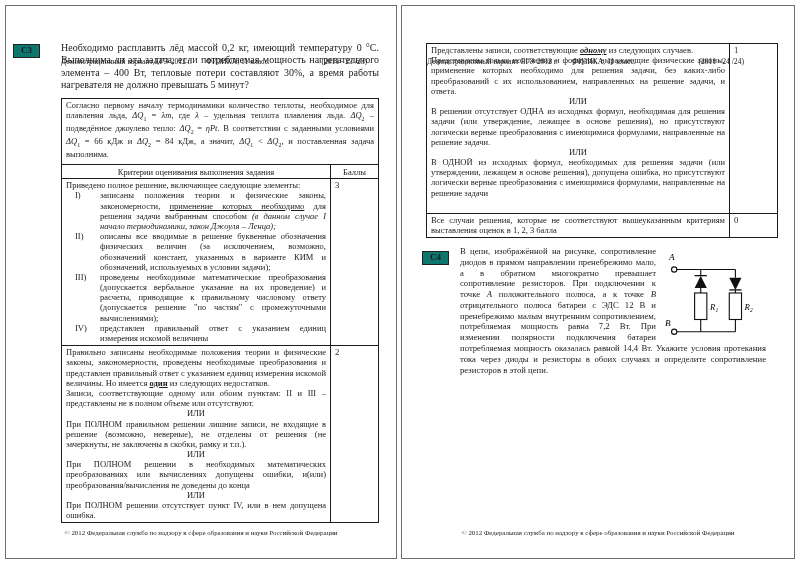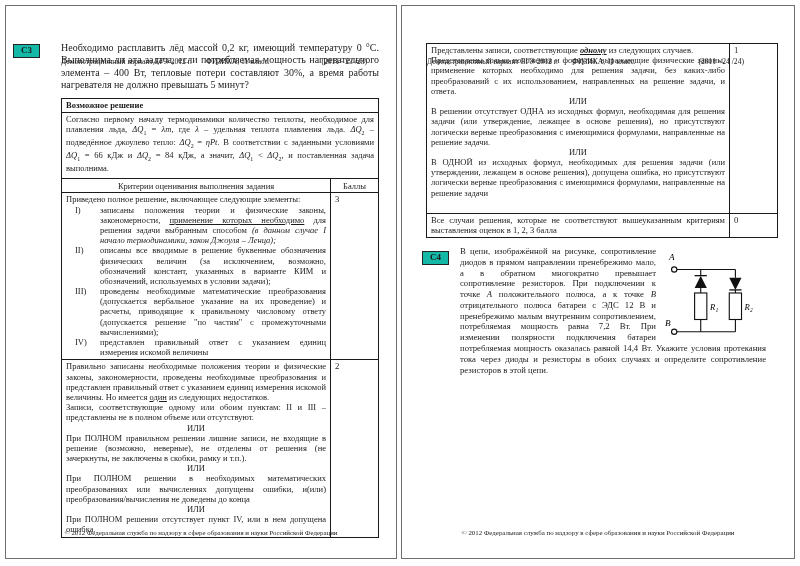--- a/index.html
+++ b/index.html
@@ -18,21 +18,21 @@
   .pheader {
     position:absolute; top:21px; display:flex; align-items:baseline;
     font-size:7.6px; white-space:nowrap;margin-top:30px;
   }
   #page-left  .pheader { left:55px; right:17px; }
   #page-right .pheader { left:25px; right:38px; }
   .pheader .h-subject { margin-left:14px; }
   .pheader .h-code    { margin-left:auto; padding-right:12px; }
 
   .tlabel {
-    display:inline-block; border:1px solid #222; background:#14b8a6;
+    display:inline-block; border:1px solid #222; background:#0f766e;
     font-size:9px; font-weight:bold; padding:1px 7px 1.5px; line-height:1;
   }
   .task-label-abs { position:absolute; }
 
   .tasktext { text-align:justify; font-size:10px; line-height:1.24; }
 
   table.crit {
     border-collapse:collapse; width:100%;
     font-size:8.5px; line-height:1.2; table-layout:fixed;
   }
@@ -82,23 +82,20 @@
     <div class="tasktext">Необходимо расплавить лёд массой 0,2 кг, имеющий температуру 0 °С. Выполнима ли эта задача, если потребляемая мощность нагревательного элемента – 400 Вт, тепловые потери составляют 30%, а время работы нагревателя не должно превышать 5 минут?</div>
   </div>
 
   <div class="tbl-left">
     <table class="crit">
       <colgroup>
           <col>
           <col class="score-col">
         </colgroup>
       <tbody>
-          <tr>
-        <td colspan="2" class="tcenter bold">Возможное решение</td>
-      </tr>
       <tr>
         <td colspan="2" style="height:62px;">
           <span><span>Согласно первому началу термодинамики количество теплоты, необходимое для плавления льда, </span><span style="font-style: italic;">ΔQ</span><span style="vertical-align: sub; font-size: 70%;">1</span><span> = </span><span style="font-style: italic;">λm</span><span>, где </span><span style="font-style: italic;">λ</span><span> – удельная теплота плавления льда. </span><span style="font-style: italic;">ΔQ</span><span style="vertical-align: sub; font-size: 70%;">2</span><span> – подведённое джоулево тепло: </span><span style="font-style: italic;">ΔQ</span><span style="vertical-align: sub; font-size: 70%;">2</span><span> = </span><span style="font-style: italic;">ηPt</span><span>. В соответствии с заданными условиями </span><span style="font-style: italic;">ΔQ</span><span style="vertical-align: sub; font-size: 70%;">1</span><span> = 66 кДж и </span><span style="font-style: italic;">ΔQ</span><span style="vertical-align: sub; font-size: 70%;">2</span><span> = 84 кДж, а значит, </span><span style="font-style: italic;">ΔQ</span><span style="vertical-align: sub; font-size: 70%;">1</span><span> &lt; </span><span style="font-style: italic;">ΔQ</span><span style="vertical-align: sub; font-size: 70%;">2</span><span>, и поставленная задача выполнима.</span></span>
         </td>
       </tr>
       <tr>
         <th>Критерии оценивания выполнения задания</th>
         <th>Баллы</th>
       </tr>
       <tr>
@@ -118,21 +115,21 @@
           </div>
           <div class="citem">
             <span class="cnum">IV)</span>
             <span class="ctext"><span>представлен правильный ответ с указанием единиц измерения искомой величины</span></span>
           </div>
         </td>
         <td class="score">3</td>
       </tr>
       <tr>
         <td style="height:172px;">
-          <div><span>Правильно записаны необходимые положения теории и физические законы, закономерности, проведены необходимые преобразования и представлен правильный ответ с указанием единиц измерения искомой величины. Но имеется </span><span style="font-weight: normal; text-decoration: underline;">один</span><span> из следующих недостатков.</span></div>
+          <div><span>Правильно записаны необходимые положения теории и физические законы, закономерности, проведены необходимые преобразования и представлен правильный ответ с указанием единиц измерения искомой величины. Но имеется </span><span style="font-weight: bold; text-decoration: underline;">один</span><span> из следующих недостатков.</span></div>
           <div><span>Записи, соответствующие одному или обоим пунктам: II и III – представлены не в полном объеме или отсутствуют.</span></div>
           <div class="or-sep">ИЛИ</div>
           <div><span>При ПОЛНОМ правильном решении лишние записи, не входящие в решение (возможно, неверные), не отделены от решения (не зачеркнуты, не заключены в скобки, рамку и т.п.).</span></div>
           <div class="or-sep">ИЛИ</div>
           <div><span>При ПОЛНОМ решении в необходимых математических преобразованиях или вычислениях допущены ошибки, и(или) преобразования/вычисления не доведены до конца</span></div>
           <div class="or-sep">ИЛИ</div>
           <div><span>При ПОЛНОМ решении отсутствует пункт IV, или в нем допущена ошибка.</span></div>
         </td>
         <td class="score">2</td>
       </tr>

